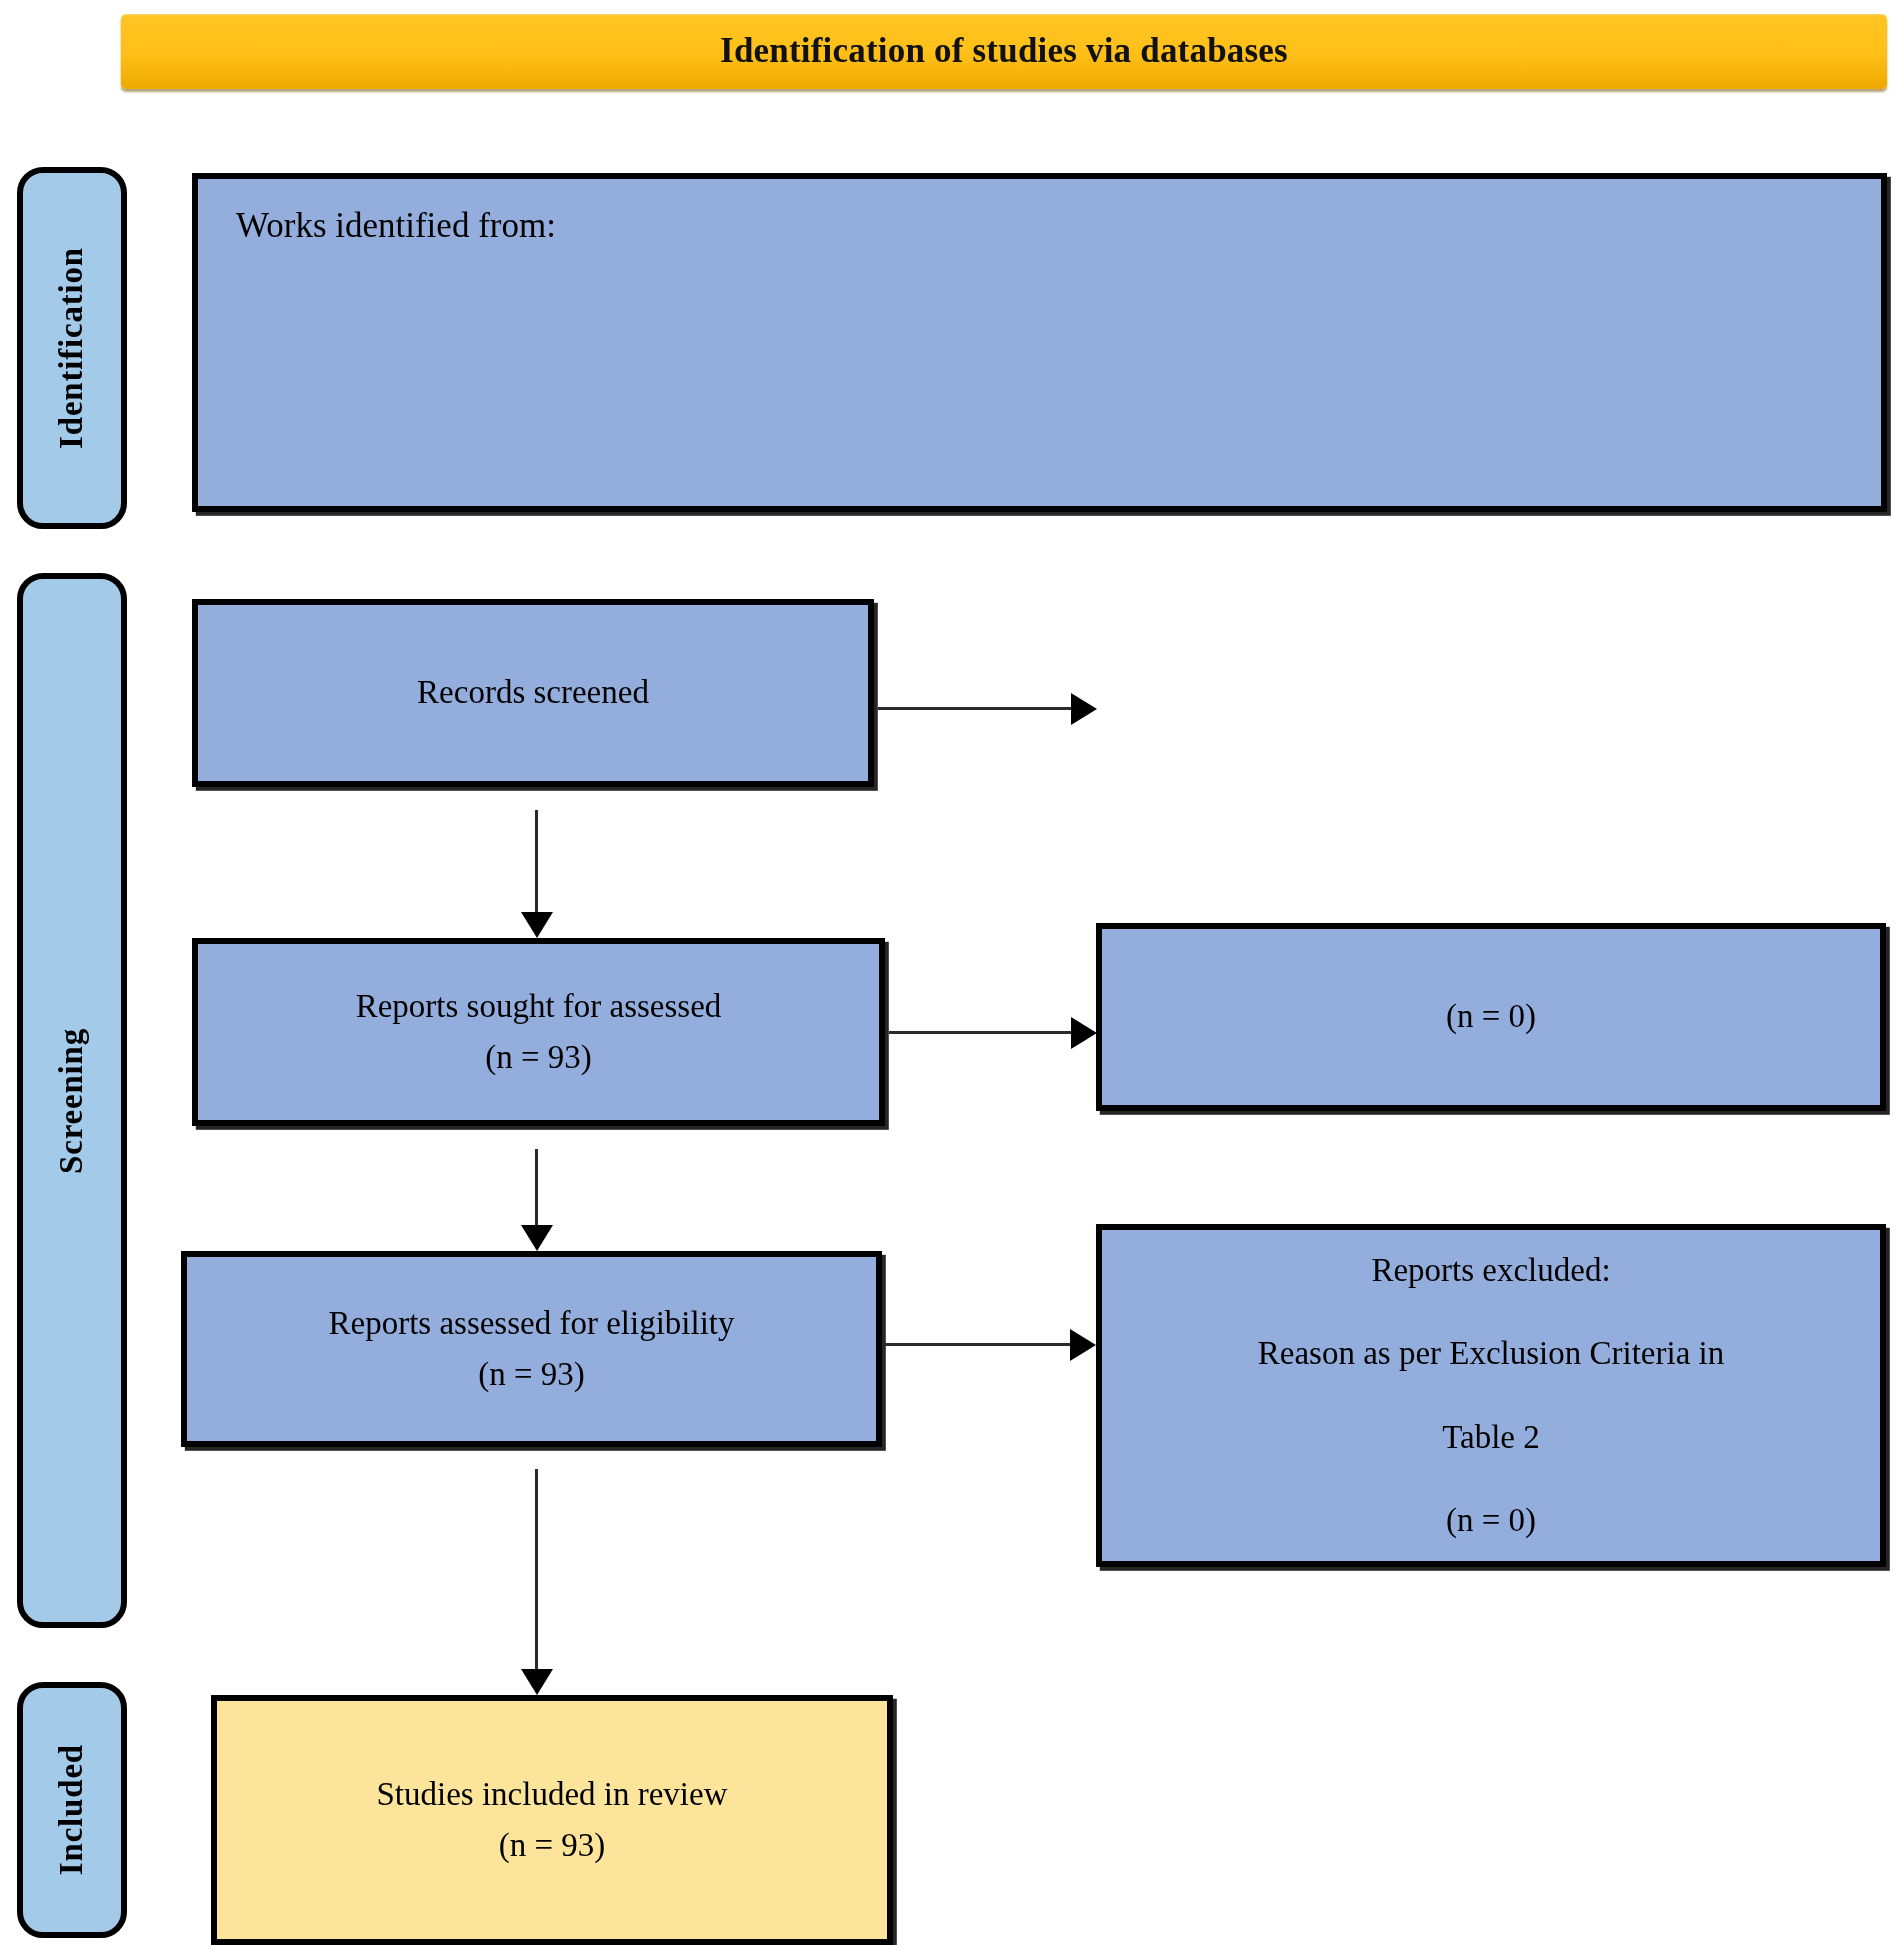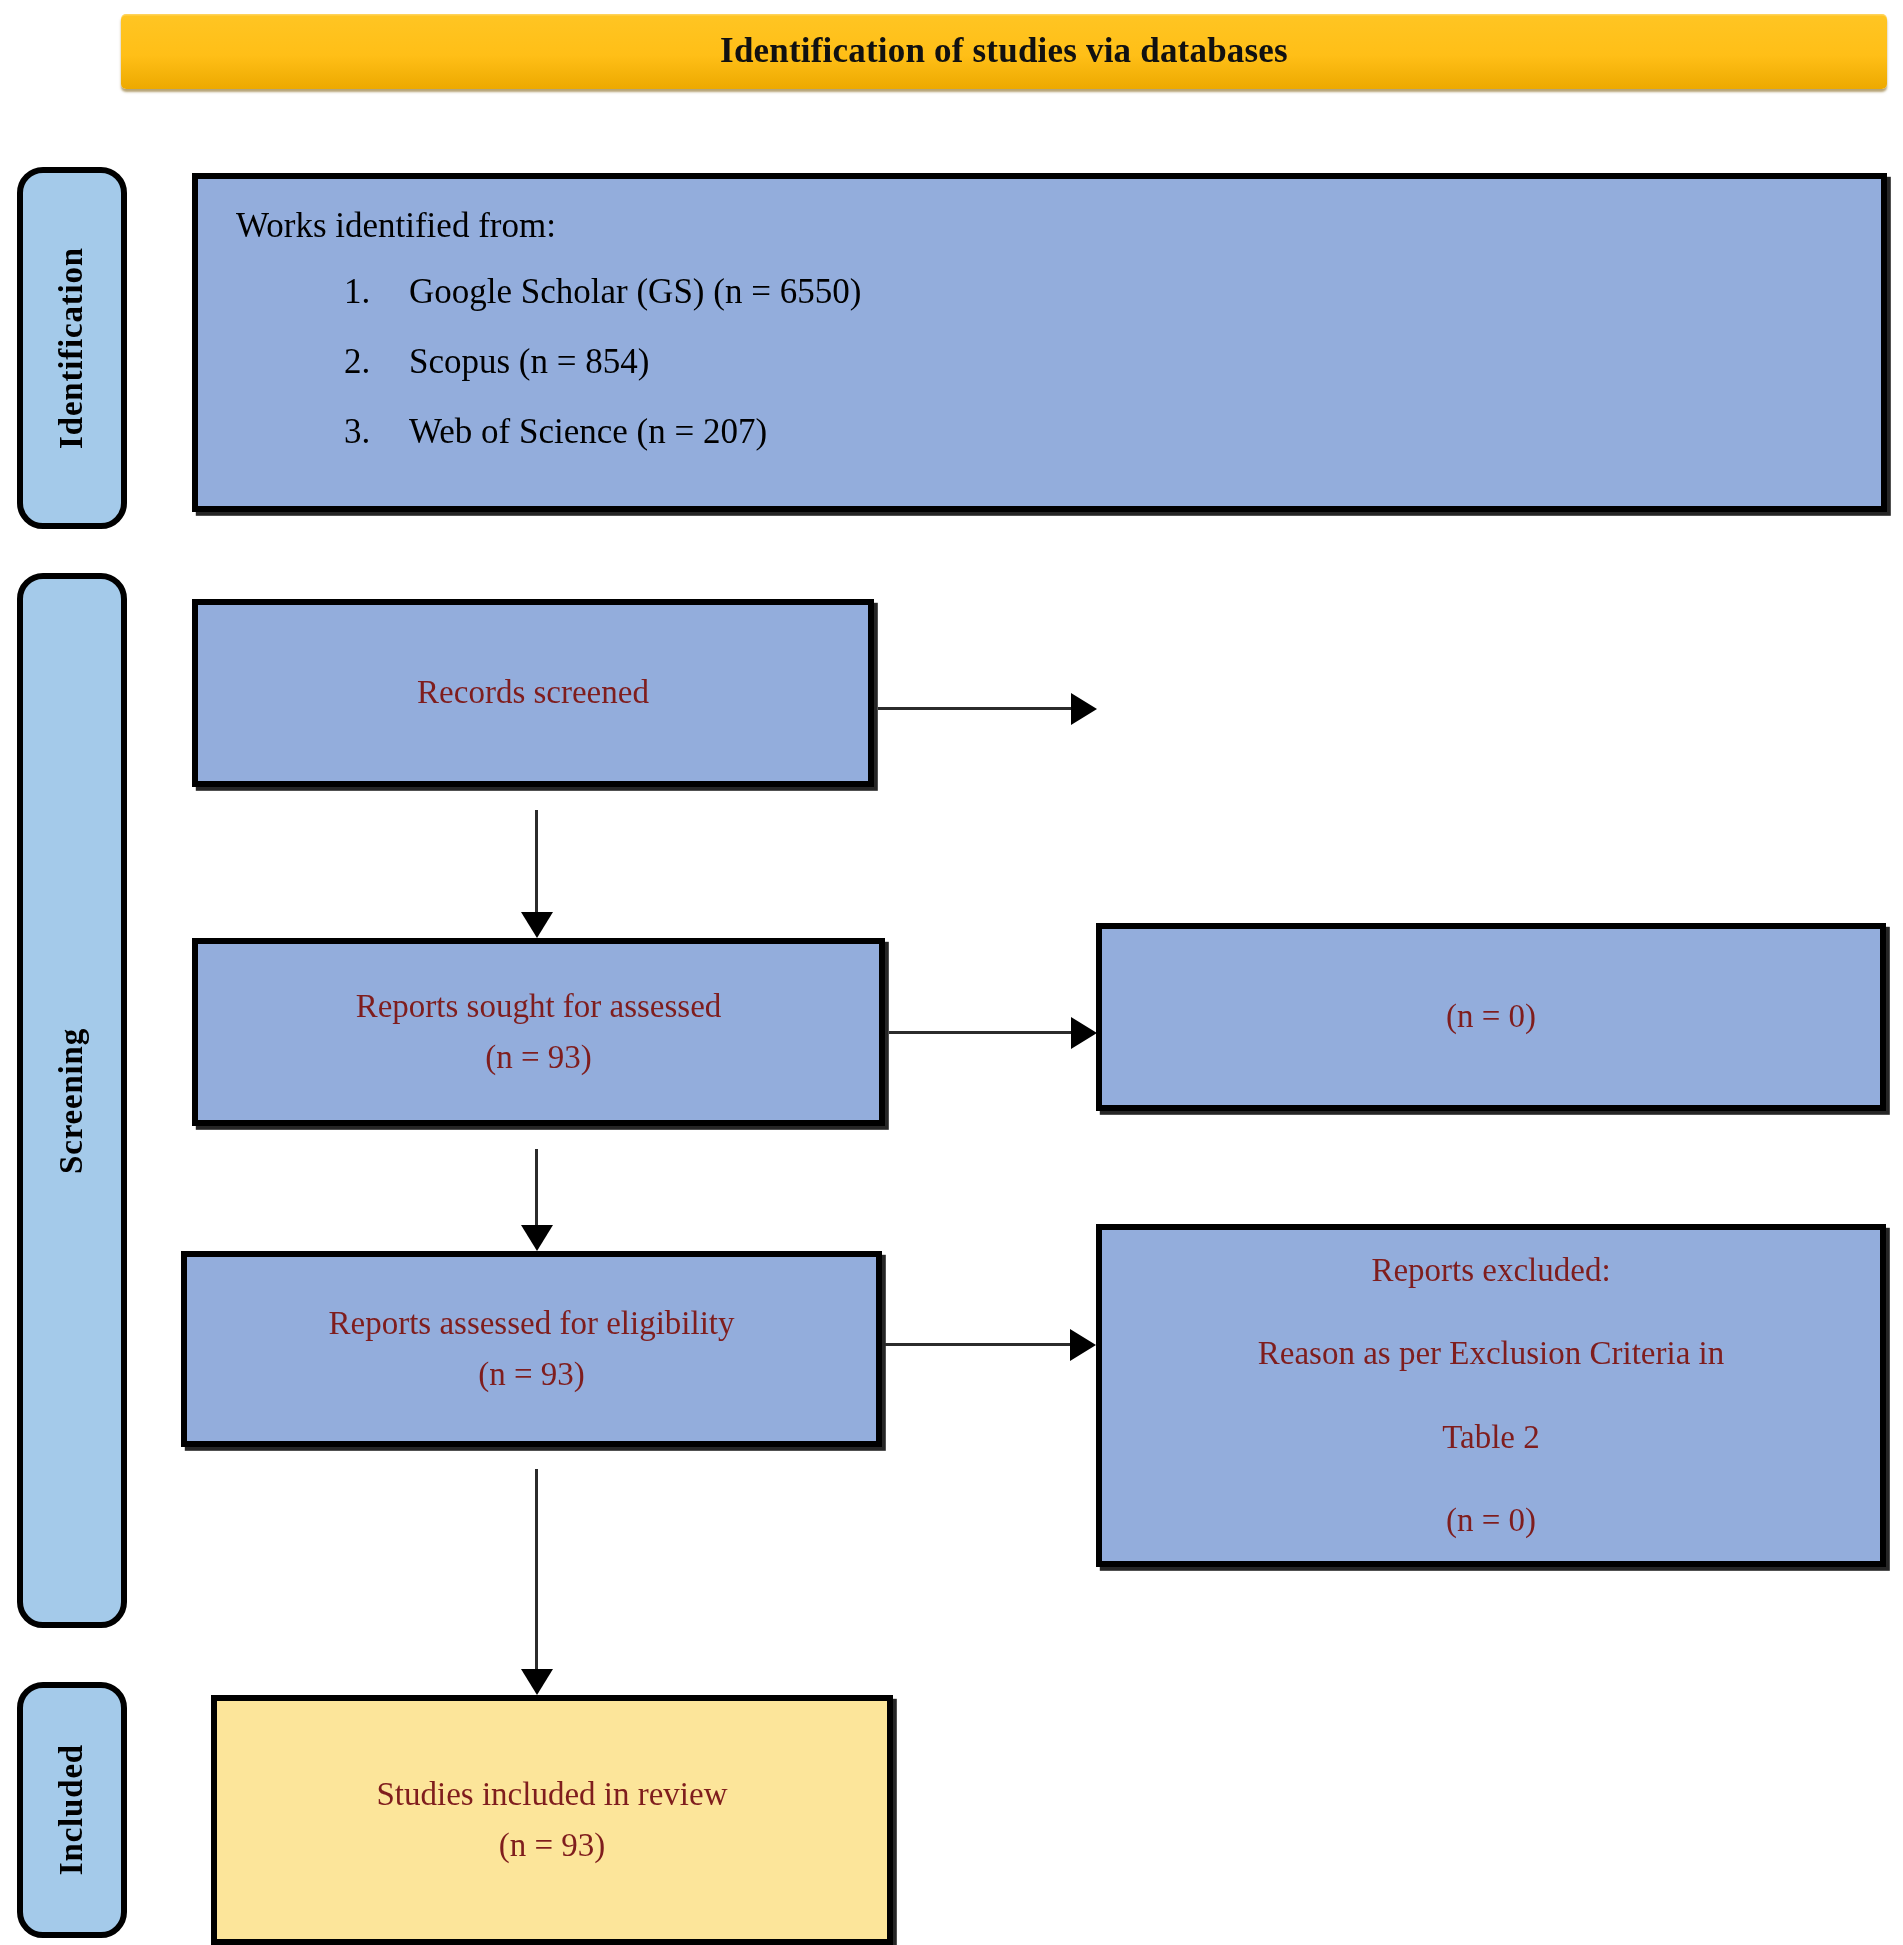--- a/index.html
+++ b/index.html
@@ -77,21 +77,21 @@
     justify-content: center;
     box-shadow: 3.8px 3.8px 0 rgba(0,0,0,0.85);
   }
   .flow-box.blue   { background: #93ADDC; }
   .flow-box.yellow { background: #FCE59A; }
 
   .flow-box .line {
     font-size: 33px;
     line-height: 1.55;
     text-align: center;
-    color: #7f1d1d;
+    color: #000000;
     white-space: nowrap;
   }
 
   
   #box-identified {
     left: 192px; top: 173px; width: 1695px; height: 339px;
     justify-content: flex-start;
     padding: 27px 0 0 0;
   }
   #box-identified .heading {
@@ -172,25 +172,20 @@
   </div>
   <div class="stage-label" id="stage-screening">
     <span>Screening</span>
   </div>
   <div class="stage-label" id="stage-included">
     <span>Included</span>
   </div>
 
   <div class="flow-box blue left-align" id="box-identified">
     <div class="heading">Works identified from:</div>
-    <ol>
-      <li>Google Scholar (GS) (n = 6550)</li>
-      <li>Scopus (n = 854)</li>
-      <li>Web of Science (n = 207)</li>
-    </ol>
   </div>
 
   <div class="flow-box blue" id="box-records-screened">
     <div class="line">Records screened</div>
   </div>
 
 
   <div class="flow-box blue" id="box-reports-sought">
     <div class="line">Reports sought for assessed</div>
     <div class="line">(n = 93)</div>

